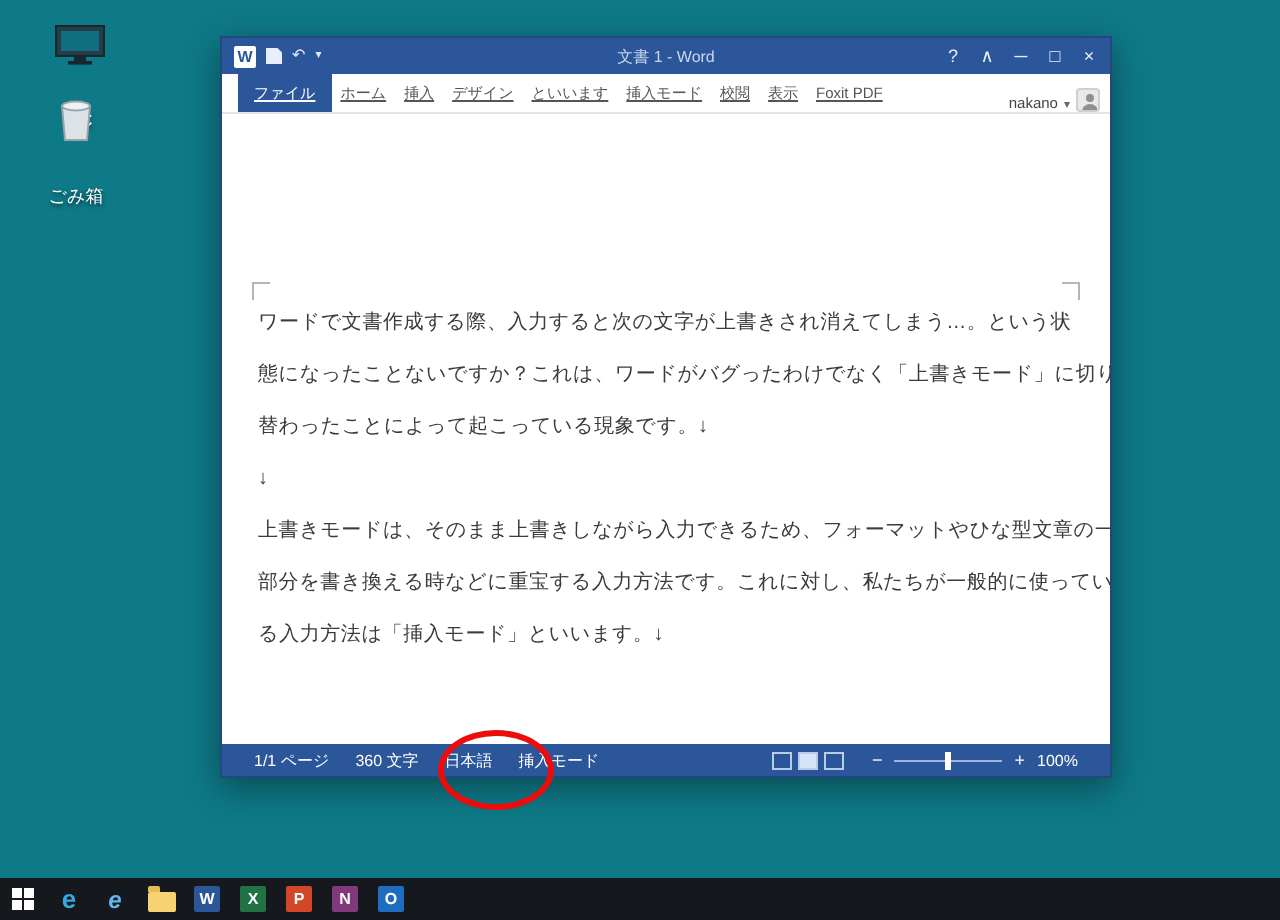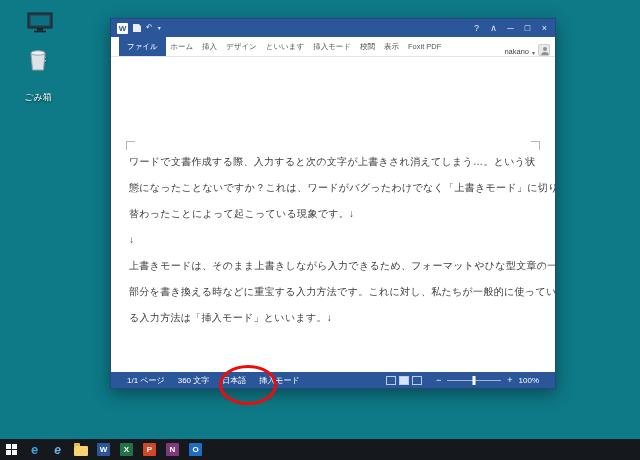--- a/index.html
+++ b/index.html
@@ -38,21 +38,21 @@
   }
   .win-controls { margin-left:auto; display:flex; align-items:center; height:100%; }
   .wc-btn { width:17px; height:100%; display:flex; align-items:center; justify-content:center;
     color:#e6edf9; font-size:9px; line-height:1; }
 
   
   .tabs-row {
     height:20px; background:#fff; border-bottom:1px solid #e3e3e3;
     display:flex; align-items:stretch; font-size:7.5px; padding-left:8px;
   }
-  .tab { display:flex; align-items:center; padding:0 4.5px; color:#555; white-space:nowrap; }
+  .tab { display:flex; align-items:center; padding:0 4.5px; color:#555; white-space:nowrap;text-decoration:underline; }
   .tab.file { background:#2b579a; color:#fff; padding:0 8px; }
   .tabs-spacer { flex:1; }
   .account { display:flex; align-items:flex-end; gap:3px; padding-right:5px; color:#444; }
   .avatar { width:12px; height:12px; border-radius:2px; background:#e9e9e9; position:relative; overflow:hidden; border:1px solid #cfcfcf; }
   .avatar::before { content:""; position:absolute; top:2px; left:3.5px; width:4px; height:4px; border-radius:50%; background:#8f8f8f; }
   .avatar::after  { content:""; position:absolute; top:7px; left:1.5px; width:8px; height:5px; border-radius:4px 4px 0 0; background:#8f8f8f; }
   .chev { font-size:6px; color:#666; }
 
   
   .doc-area { position:absolute; top:38px; bottom:16px; left:0; right:0; background:#fff; overflow:hidden; }
@@ -122,20 +122,21 @@
 
 <div class="window">
 
   <div class="titlebar">
     <div class="qat">
       <span class="app-logo">W</span>
       <span class="icon-save"></span>
       <span class="glyph8">↶</span>
       <span class="glyph8" style="font-size:6px">▾</span>
     </div>
+    <div class="win-title">文書 1 - Word</div>
     <div class="win-controls">
       <span class="wc-btn">?</span>
       <span class="wc-btn">∧</span>
       <span class="wc-btn">─</span>
       <span class="wc-btn">□</span>
       <span class="wc-btn">×</span>
     </div>
   </div>
 
   <div class="tabs-row">

